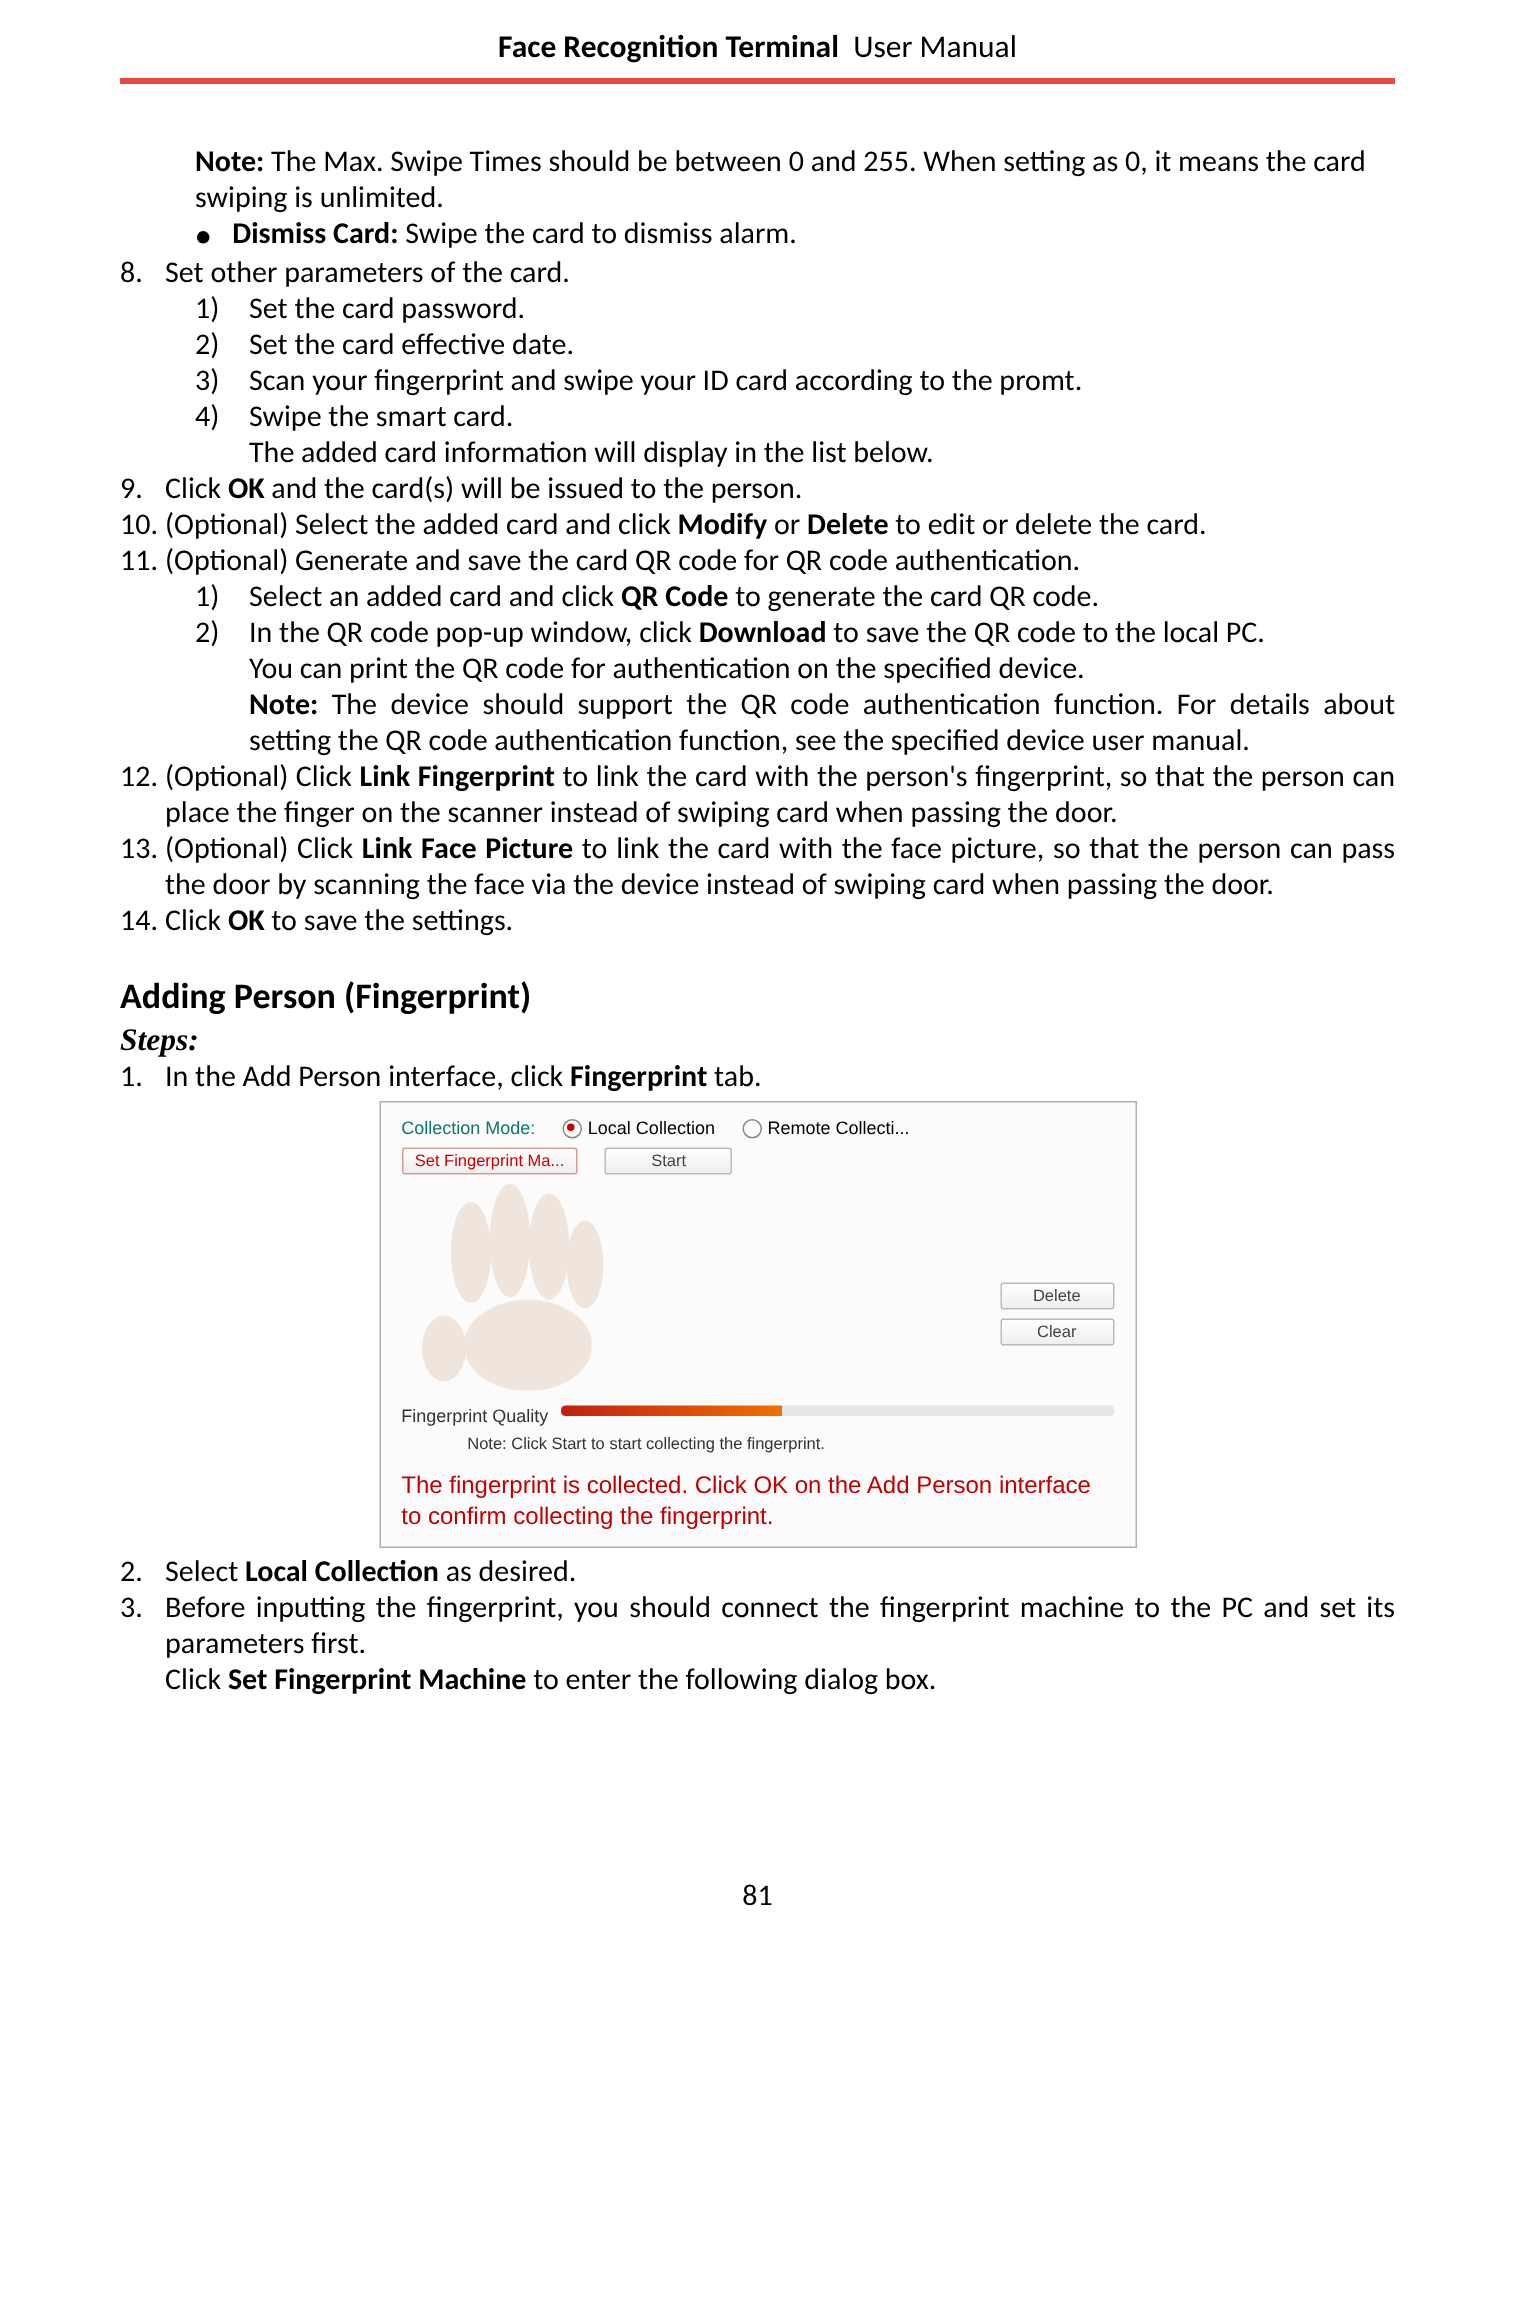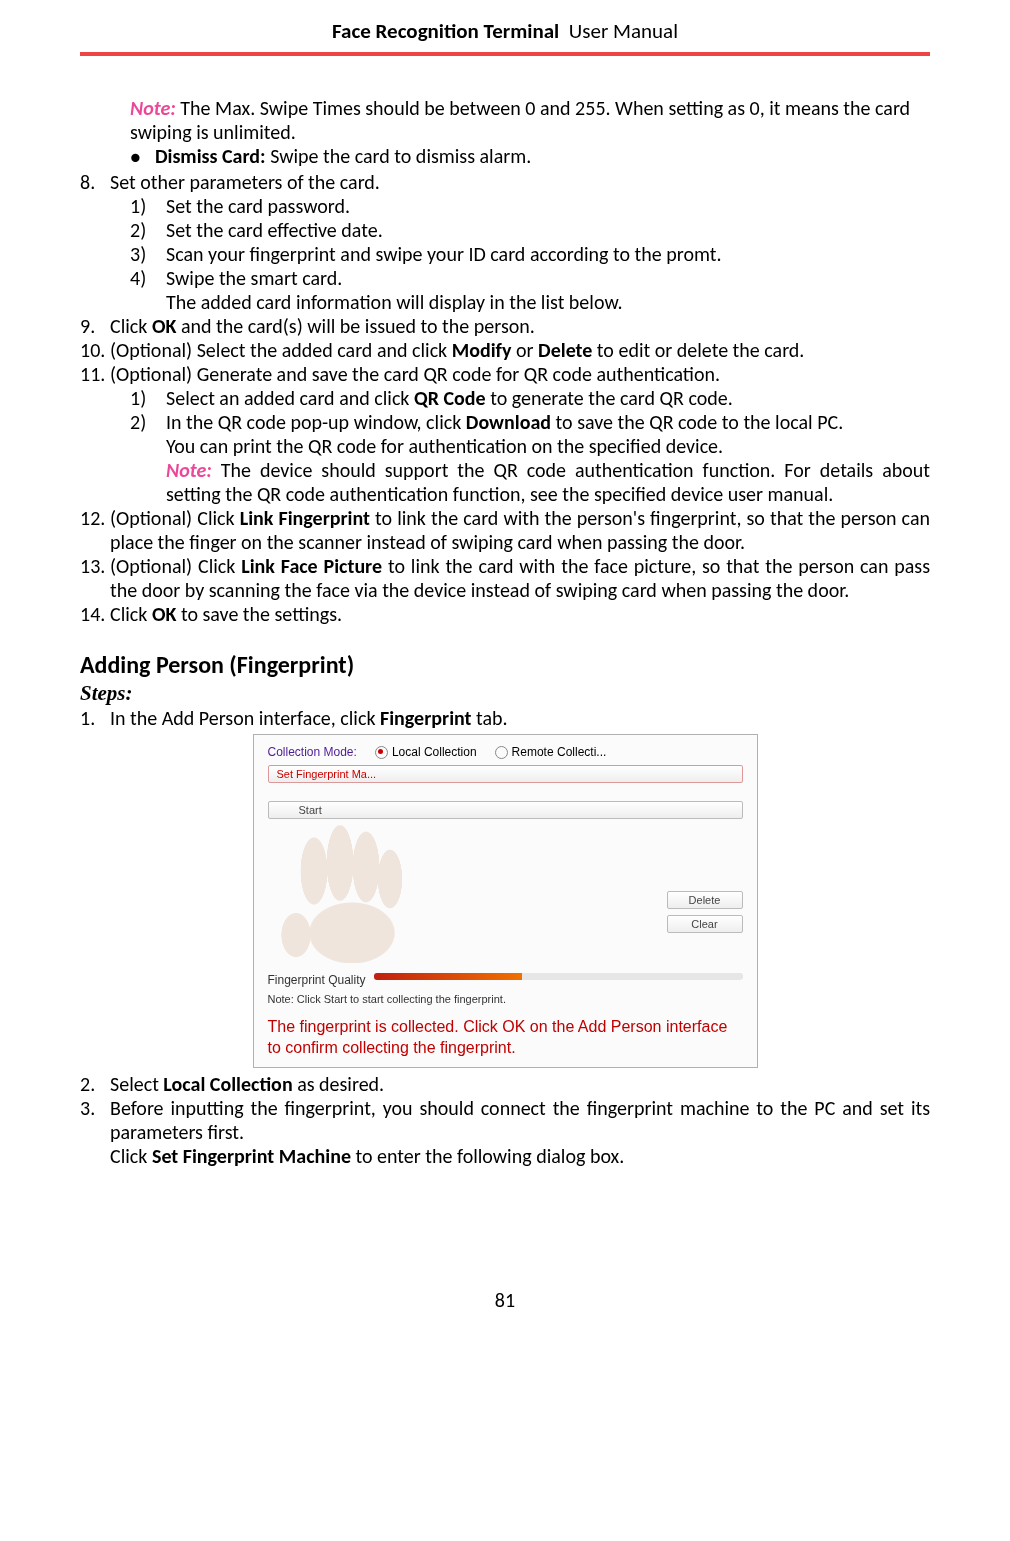--- a/index.html
+++ b/index.html
@@ -19,22 +19,21 @@
     font-weight: bold;
     font-size: 21px;
     padding-bottom: 8px;
     border-bottom: 4px solid #ef4444;
     margin-bottom: 40px;
   }
   .indent-note {
     margin-left: 50px;
   }
   .note-red {
-    color: #ec4899;
-    font-style: italic;
+    color: #000000;
     font-weight: bold;
   }
   .bullet-row {
     display: flex;
     align-items: flex-start;
     margin-left: 50px;
   }
   .bullet-dot {
     font-size: 18px;
     margin-right: 14px;
@@ -102,21 +101,21 @@
     font-size: 12px;
     padding: 10px 14px 8px 14px;
     box-sizing: border-box;
   }
   .sp-row1 {
     display: flex;
     align-items: center;
     gap: 18px;
     margin-bottom: 6px;
   }
-  .sp-label { color:#4c1d95; }
+  .sp-label { color:#0f766e; }
   .sp-radio {
     width:11px; height:11px; border:1px solid #888; border-radius:50%; display:inline-block; vertical-align:middle; margin-right:4px; position:relative;
   }
   .sp-radio.sel::after{
     content:""; position:absolute; top:2px; left:2px; width:5px; height:5px; background:#c00; border-radius:50%;
   }
   .sp-btn {
     display:inline-block; border:1px solid #bbb; background:linear-gradient(#fff,#eee);
     font-size:11px; padding:2px 8px; border-radius:2px; color:#444;
   }
@@ -134,21 +133,21 @@
       radial-gradient(ellipse 70px 50px at 84px 110px, #e8d4c4 60%, transparent 62%),
       radial-gradient(ellipse 24px 36px at 28px 112px, #e8d4c4 60%, transparent 62%);
   }
   .sp-right { flex:1; text-align:right; padding-top:68px; }
   .sp-fq-row{ display:flex; align-items:flex-start; gap:8px; margin-top:10px; }
   .sp-fq-label{ color:#333; font-size:12px; white-space:nowrap; }
   .sp-fq-bar{
     flex:1; height:7px; border-radius:3px;
     background: linear-gradient(to right, #c02010 0%, #f07000 40%, #e6e6e6 40%, #e6e6e6 100%);
   }
-  .sp-note{ font-size:11px; color:#333; margin-top:6px; }
+  .sp-note{ font-size:11px; color:#333; margin-top:6px;margin-left:44px; }
   .sp-note2{ font-size:16px; color:#c00000; margin-top:12px; line-height:1.3; }
   .footer-num {
     text-align:center; font-size:20px; margin-top:120px;
   }
   b { font-weight: bold; }
 </style>
 </head>
 <body>
 
 <div class="page">
@@ -248,21 +247,21 @@
         <span class="body"><span>In the Add Person interface, click </span><b>Fingerprint</b><span> tab.</span></span>
       </li>
   </ol>
 
   <div class="screenshot-placeholder">
     <div class="sp-row1">
       <span class="sp-label">Collection Mode:</span>
       <span><span class="sp-radio sel"></span><span>Local Collection</span></span>
       <span><span class="sp-radio"></span><span>Remote Collecti...</span></span>
     </div>
-    <div style="display:flex; gap:18px;flex-direction:column;">
+    <div style="display:flex; gap:18px;">
       <span class="sp-btn red">Set Fingerprint Ma...</span>
       <span class="sp-btn" style="padding-left:30px;padding-right:30px;">Start</span>
     </div>
     <div class="sp-mid">
       <div class="sp-hand"></div>
       <div class="sp-right">
         <div class="sp-btn" style="display:block;width:58px;margin-left:auto;margin-bottom:6px;text-align:center;">Delete</div>
         <div class="sp-btn" style="display:block;width:58px;margin-left:auto;text-align:center;">Clear</div>
       </div>
     </div>

